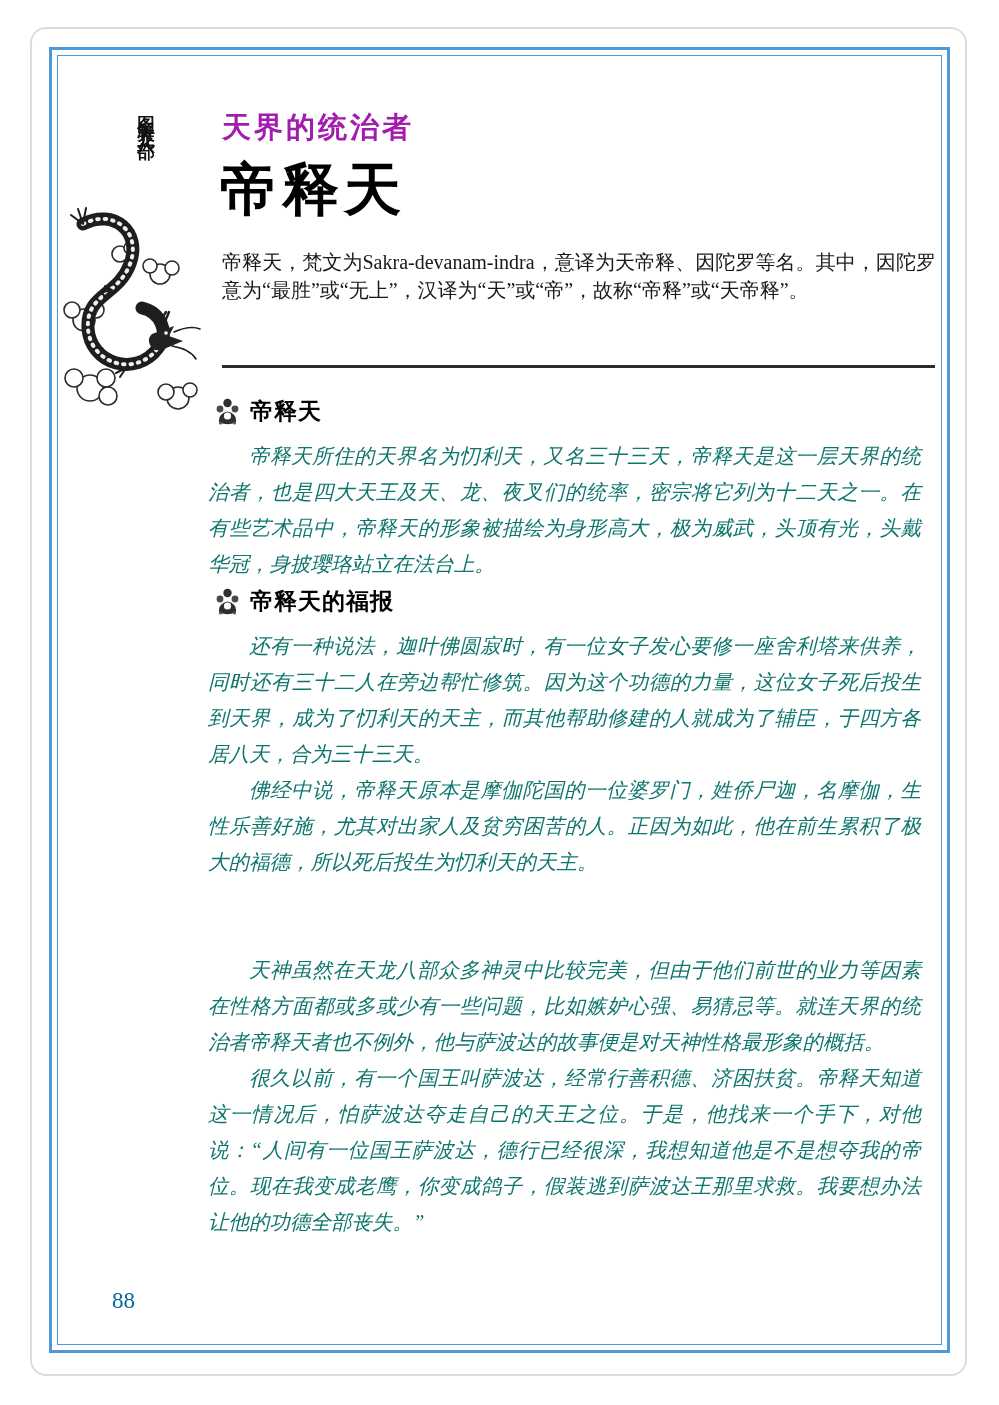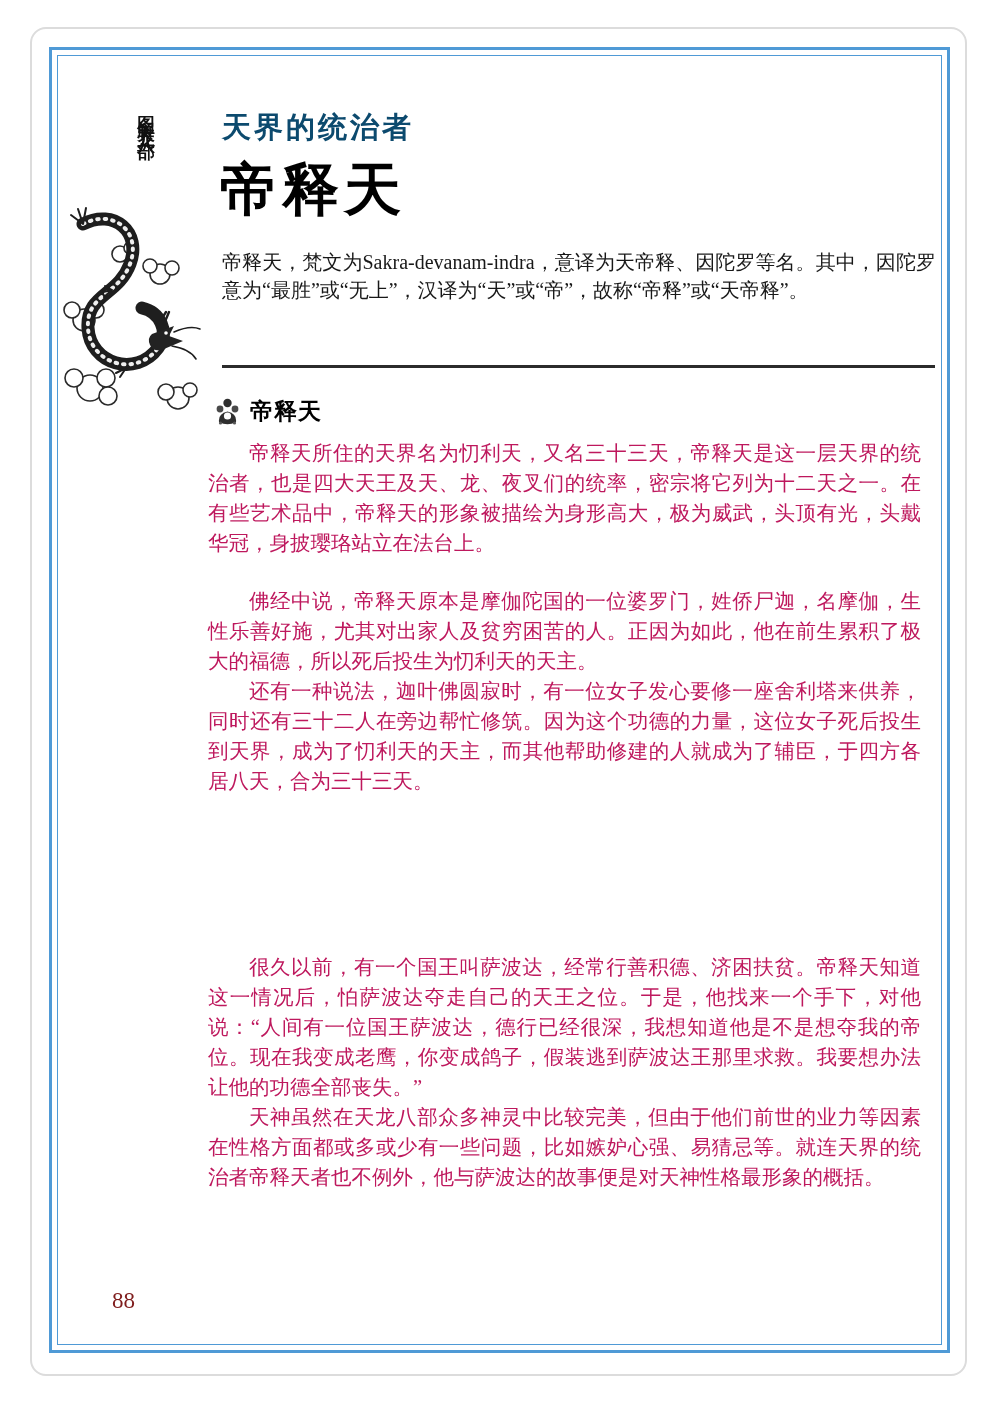--- a/index.html
+++ b/index.html
@@ -24,21 +24,21 @@
     writing-mode:vertical-rl; text-orientation:upright;
     font-family:"Liberation Sans", sans-serif; font-weight:bold;
     font-size:17.5px; letter-spacing:5px; color:#111;
   }
 
   .dragon { position:absolute; left:56px; top:202px; width:150px; height:226px; }
 
   .subtitle {
     position:absolute; left:222px; top:108px;
     font-family:"Liberation Sans", sans-serif; font-weight:bold;
-    font-size:29px; letter-spacing:3px; color:#0c4a6e;
+    font-size:29px; letter-spacing:3px; color:#a21caf;
   }
   .main-title {
     position:absolute; left:220px; top:152px;
     font-family:"Liberation Sans", sans-serif; font-weight:bold;
     font-size:57px; letter-spacing:5px; color:#000;
   }
 
   .intro {
     position:absolute; left:222px; top:248px; width:714px;
     font-size:20px; line-height:28px; text-align:justify; color:#181818;
@@ -54,27 +54,27 @@
   .sec-2 { top:586px; }
   .sec-3 { top:952px; }
 
   .section-head { display:flex; align-items:center; gap:11px; margin-left:8px; margin-bottom:11px; }
   .section-head .emblem { width:23px; height:29px; flex:0 0 auto; }
   .section-head h2 {
     font-family:"Liberation Sans", sans-serif; font-weight:bold;
     font-size:23px; letter-spacing:1px; color:#000;
   }
   .section p {
-    font-size:20.5px; line-height:30px; text-align:justify;
-    text-indent:2em; color:#be185d;
+    font-size:20.5px; line-height:36px; text-align:justify;
+    text-indent:2em; color:#0f766e;font-style:italic;
   }
 
   .page-number {
     position:absolute; left:112px; top:1288px;
-    font-size:23px; color:#7f1d1d; font-family:"Liberation Serif", serif;
+    font-size:23px; color:#0369a1; font-family:"Liberation Serif", serif;
   }
 </style>
 </head>
 <body>
 
 <div class="page"></div>
 <div class="blue-outer"></div>
 <div class="blue-inner"></div>
 
 <div class="sidebar-title">图解天龙八部</div>
@@ -127,22 +127,34 @@
       <circle cx="11.5" cy="19" r="3.6" fill="#ffffff"></circle>
       <circle cx="4.5" cy="26" r="1.6" fill="#555"></circle>
         <circle cx="18.5" cy="26" r="1.6" fill="#555"></circle>
     </svg>
     <h2>帝释天</h2>
   </div>
   <p>帝释天所住的天界名为忉利天，又名三十三天，帝释天是这一层天界的统治者，也是四大天王及天、龙、夜叉们的统率，密宗将它列为十二天之一。在有些艺术品中，帝释天的形象被描绘为身形高大，极为威武，头顶有光，头戴华冠，身披璎珞站立在法台上。</p>
 </div>
 
 <div class="section sec-2">
+  <div class="section-head">
+    <svg class="emblem" viewBox="0 0 23 29" aria-hidden="true">
+      <circle cx="11.5" cy="6" r="4.2" fill="#2f2f2f"></circle>
+      <circle cx="4" cy="12" r="3.4" fill="#4a4a4a"></circle>
+      <circle cx="19" cy="12" r="3.4" fill="#4a4a4a"></circle>
+      <path d="M3,25 Q11.5,29.5 20,25 Q21,16.5 11.5,14.5 Q2,16.5 3,25 Z" fill="#2f2f2f"></path>
+      <circle cx="11.5" cy="19" r="3.6" fill="#ffffff"></circle>
+      <circle cx="4.5" cy="26" r="1.6" fill="#555"></circle>
+        <circle cx="18.5" cy="26" r="1.6" fill="#555"></circle>
+    </svg>
+    <h2>帝释天的福报</h2>
+  </div>
+  <p>还有一种说法，迦叶佛圆寂时，有一位女子发心要修一座舍利塔来供养，同时还有三十二人在旁边帮忙修筑。因为这个功德的力量，这位女子死后投生到天界，成为了忉利天的天主，而其他帮助修建的人就成为了辅臣，于四方各居八天，合为三十三天。</p>
   <p>佛经中说，帝释天原本是摩伽陀国的一位婆罗门，姓侨尸迦，名摩伽，生性乐善好施，尤其对出家人及贫穷困苦的人。正因为如此，他在前生累积了极大的福德，所以死后投生为忉利天的天主。</p>
-  <p>还有一种说法，迦叶佛圆寂时，有一位女子发心要修一座舍利塔来供养，同时还有三十二人在旁边帮忙修筑。因为这个功德的力量，这位女子死后投生到天界，成为了忉利天的天主，而其他帮助修建的人就成为了辅臣，于四方各居八天，合为三十三天。</p>
 </div>
 
 <div class="section sec-3">
+  <p>天神虽然在天龙八部众多神灵中比较完美，但由于他们前世的业力等因素在性格方面都或多或少有一些问题，比如嫉妒心强、易猜忌等。就连天界的统治者帝释天者也不例外，他与萨波达的故事便是对天神性格最形象的概括。</p>
   <p>很久以前，有一个国王叫萨波达，经常行善积德、济困扶贫。帝释天知道这一情况后，怕萨波达夺走自己的天王之位。于是，他找来一个手下，对他说：“人间有一位国王萨波达，德行已经很深，我想知道他是不是想夺我的帝位。现在我变成老鹰，你变成鸽子，假装逃到萨波达王那里求救。我要想办法让他的功德全部丧失。”</p>
-  <p>天神虽然在天龙八部众多神灵中比较完美，但由于他们前世的业力等因素在性格方面都或多或少有一些问题，比如嫉妒心强、易猜忌等。就连天界的统治者帝释天者也不例外，他与萨波达的故事便是对天神性格最形象的概括。</p>
 </div>
 
 <div class="page-number">88</div>
 
 </body></html>

